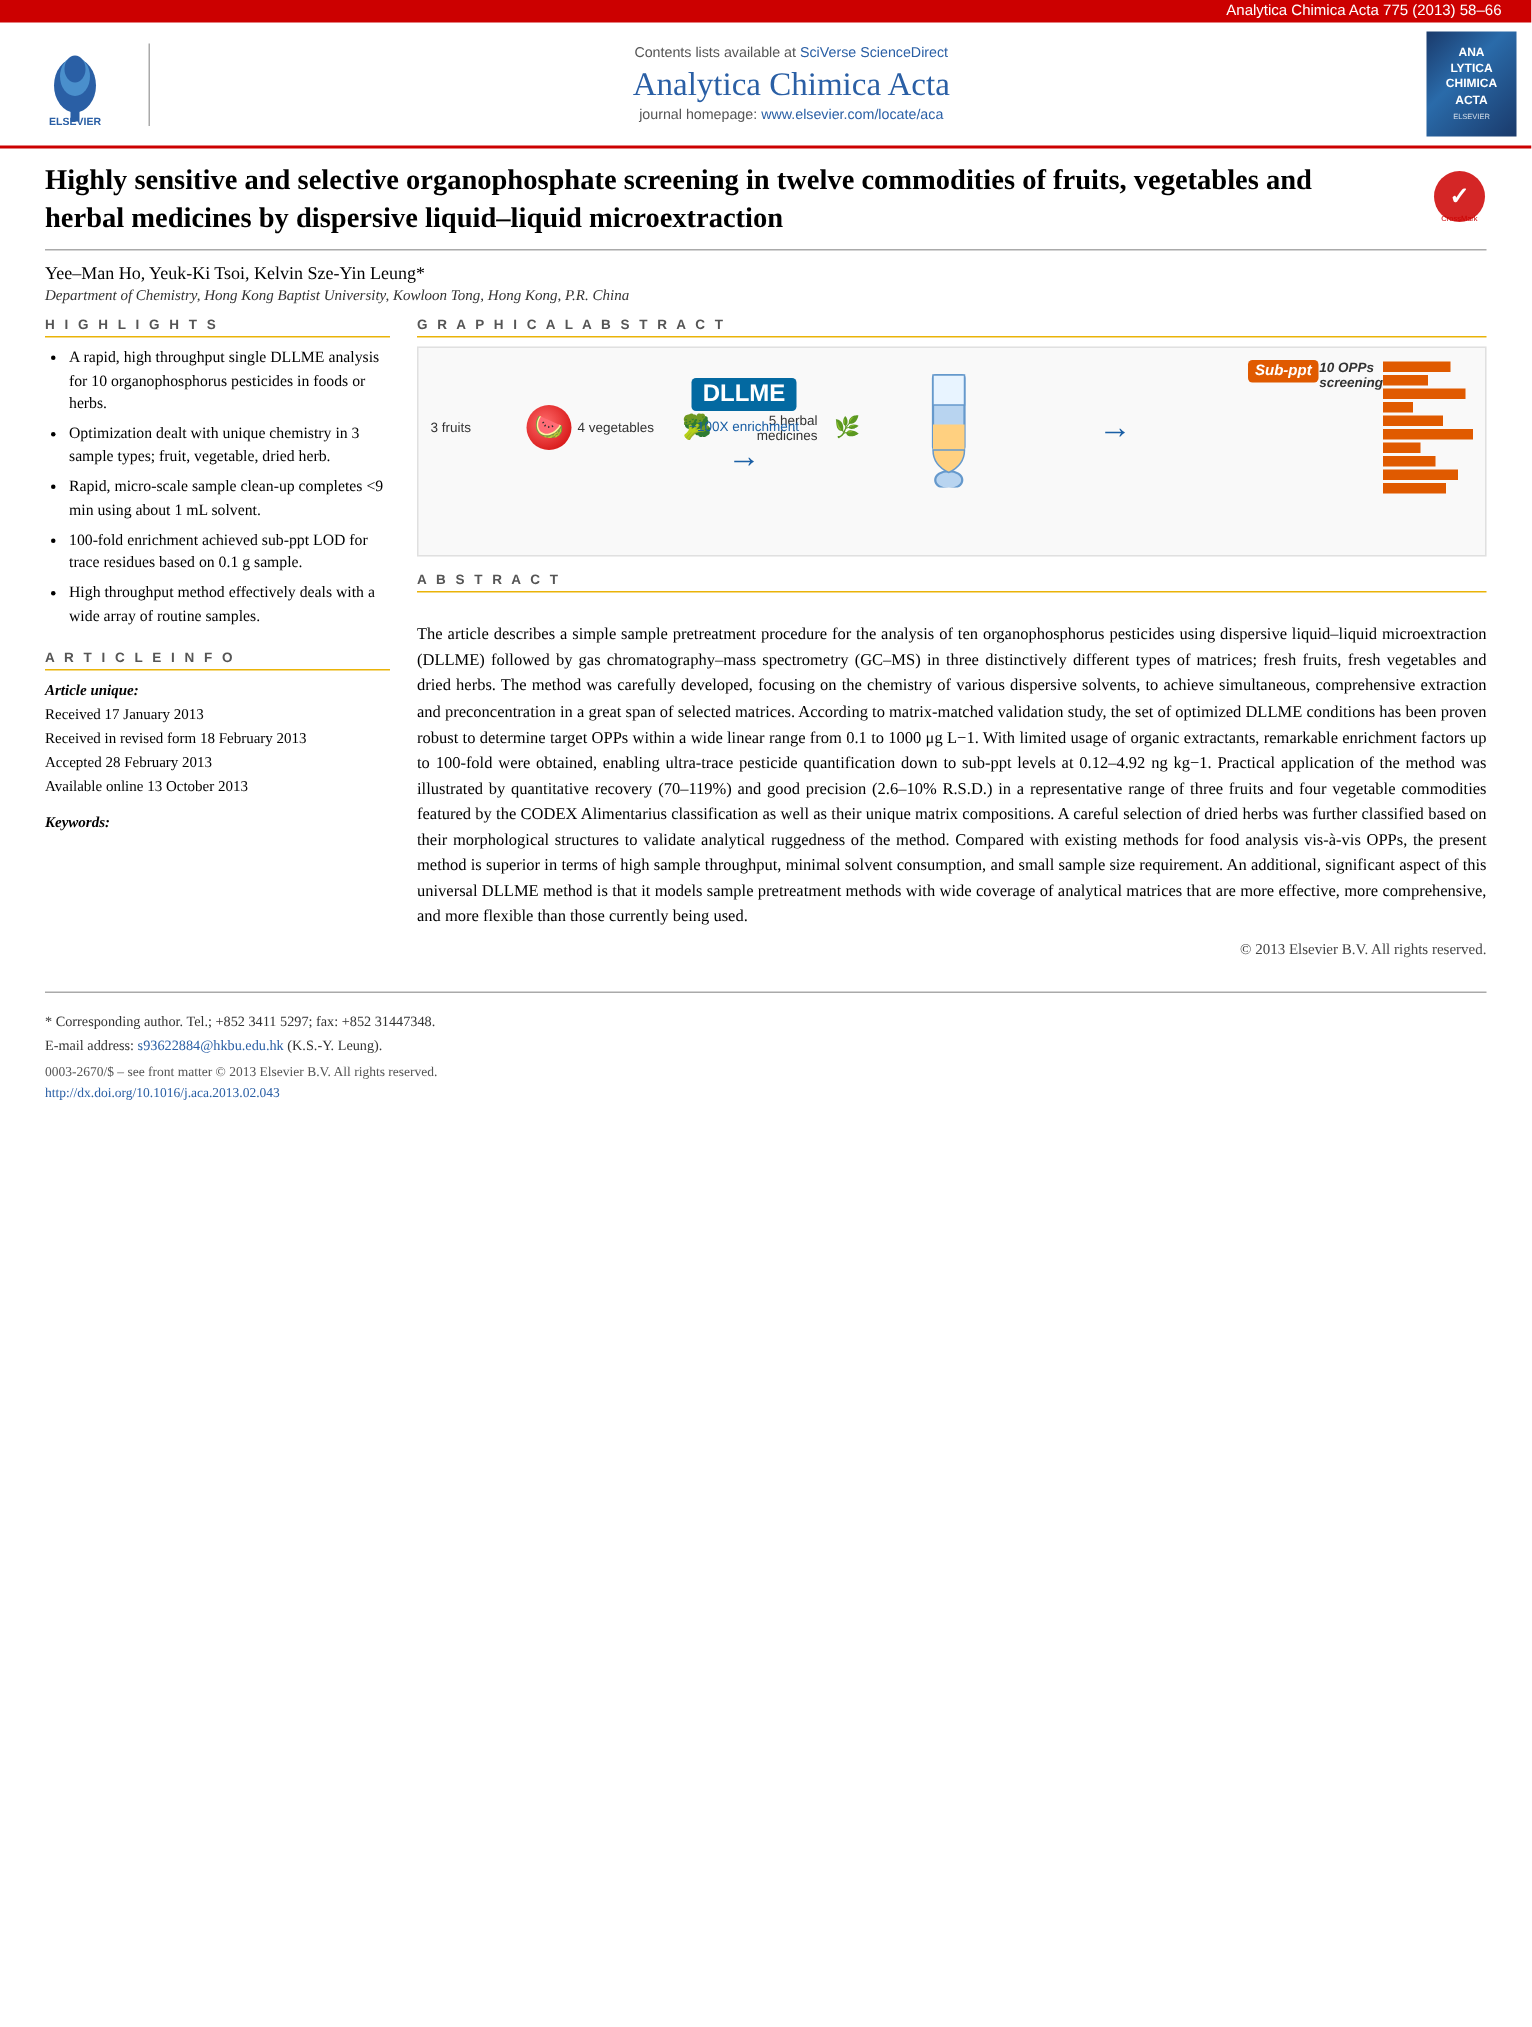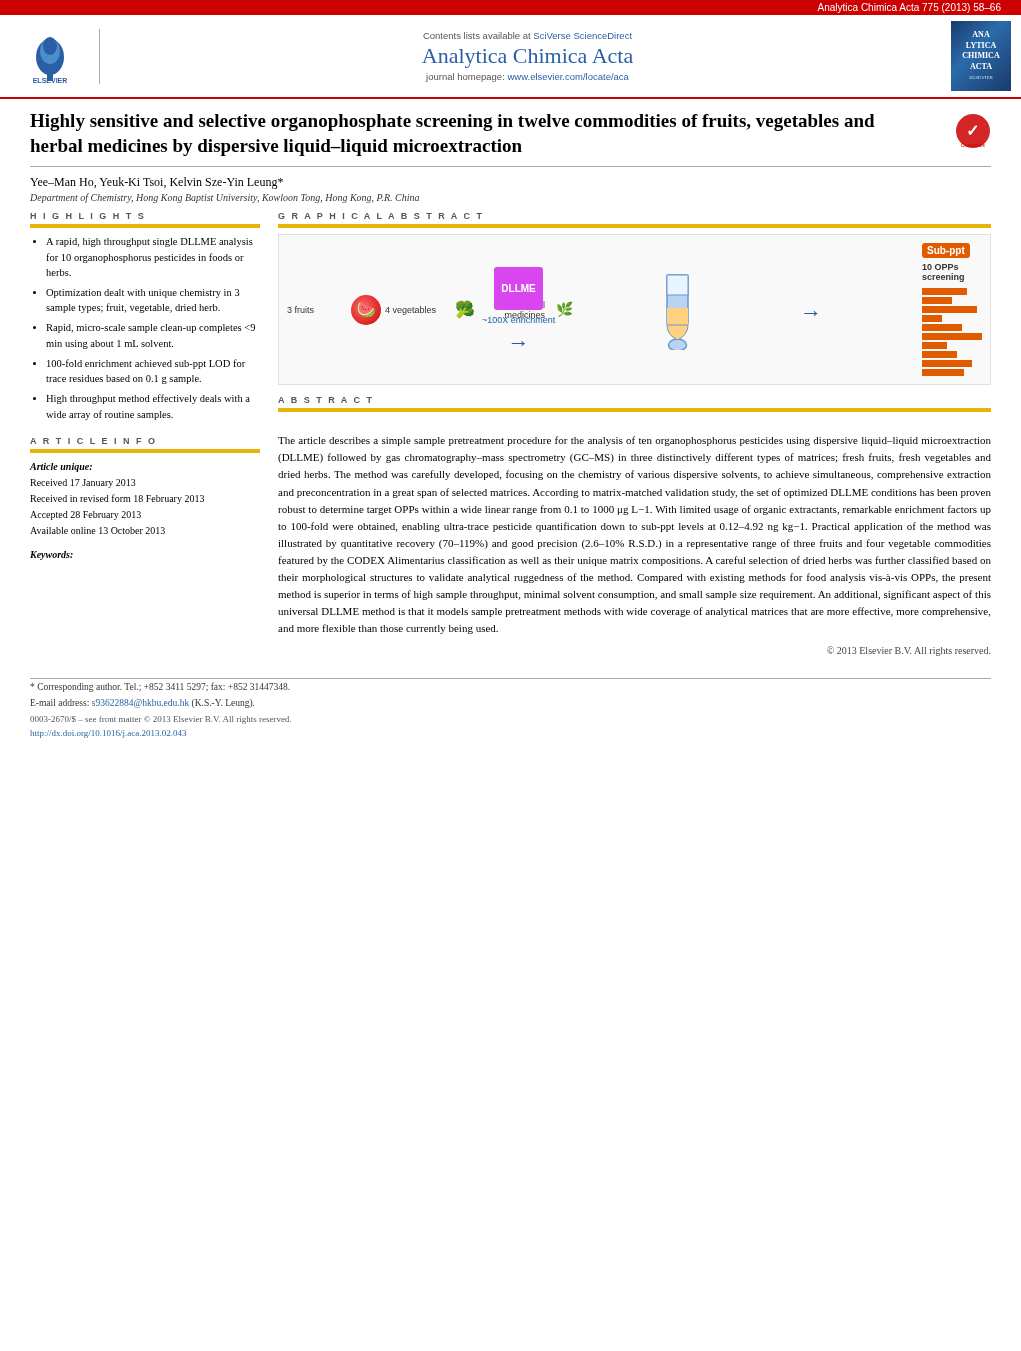--- a/index.html
+++ b/index.html
@@ -68,21 +68,21 @@
       width: 60px;
       height: 70px;
       flex-shrink: 0;
       background: linear-gradient(135deg, #1a3a6b 0%, #2a6baa 40%, #1a3a6b 100%);
       display: flex;
       align-items: center;
       justify-content: center;
       color: white;
       font-size: 7px;
       text-align: center;
-      font-family: Liberation Serif, serif;
+      font-family: Liberation Sans, sans-serif;
       padding: 3px;
     }
     .main-content {
       padding: 10px 30px 10px 30px;
     }
     .article-title-section {
       display: flex;
       align-items: flex-start;
       justify-content: space-between;
       border-bottom: 1px solid #aaa;
@@ -126,21 +126,21 @@
     .right-col {
       flex: 1;
     }
     .section-heading {
       font-family: Arial, sans-serif;
       font-size: 9px;
       font-weight: bold;
       letter-spacing: 2px;
       text-transform: uppercase;
       color: #555;
-      border-bottom: 4px solid #eab308;
+      border-bottom: 1px solid #eab308;
       padding-bottom: 3px;
       margin-bottom: 6px;
     }
     .highlights-list {
       list-style: disc;
       padding-left: 16px;
       font-size: 10.5px;
       line-height: 1.45;
       color: #000;
       margin-bottom: 14px;
@@ -162,23 +162,24 @@
       justify-content: space-between;
       gap: 6px;
     }
     .ga-left {
       display: flex;
       gap: 4px;
       width: 95px;
     }
     .ga-right {
       display: flex;
-      flex-direction: column;
+      flex-direction: row;
       align-items: flex-start;
       justify-content: space-between;
+      font-style: italic;
     }
     .ga-result-label {
       background: #e05a00;
       color: white;
       font-size: 10px;
       font-weight: bold;
       font-family: Arial, sans-serif;
       padding: 2px 5px;
       border-radius: 3px;
       margin-bottom: 4px;
@@ -262,42 +263,42 @@
     }
     .copyright-line {
       text-align: right;
       font-size: 10px;
       color: #444;
       margin-top: 8px;
     }
     .footer-rule {
       border-top: 1px solid #aaa;
       margin-top: 12px;
-      padding-top: 2px;
+      padding-top: 14px;
     }
     .footer-note {
       font-size: 9.5px;
       color: #333;
       margin-bottom: 2px;
       line-height: 1.45;
     }
     .footer-note a { color: #2a5fa5; text-decoration: none; }
     .issn-line {
       font-size: 9px;
       color: #555;
       margin-top: 4px;
     }
     .issn-line a { color: #2a5fa5; text-decoration: none; }
     .dllme-box {
-      background: #d946ef;
+      background: #0369a1;
       color: white;
-      font-size: 10px;
+      font-size: 16px;
       font-weight: bold;
       font-family: Arial, sans-serif;
-      padding: 16px 7px;
+      padding: 2px 7px;
       border-radius: 3px;
       margin-bottom: 3px;
     }
   </style>
 </head>
 <body>
 
 <div class="top-bar">
   <span>Analytica Chimica Acta 775 (2013) 58–66</span>
 </div>

